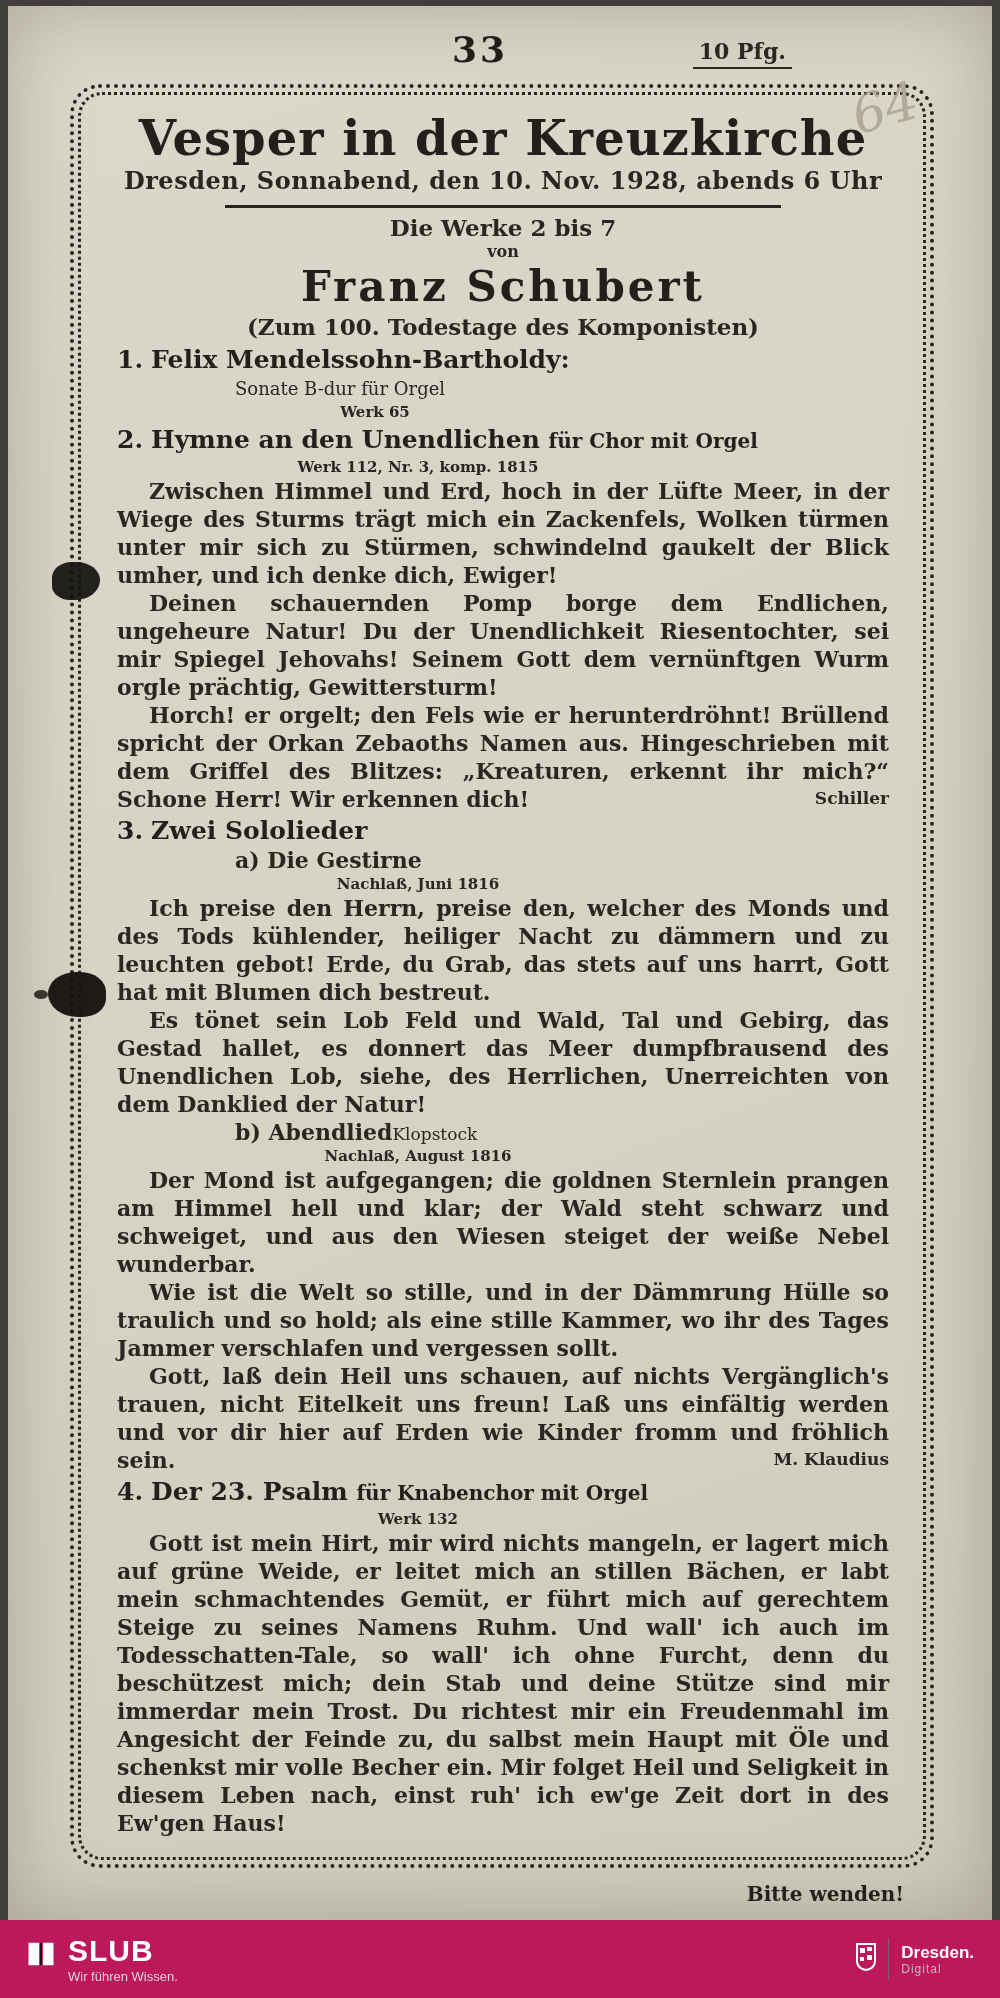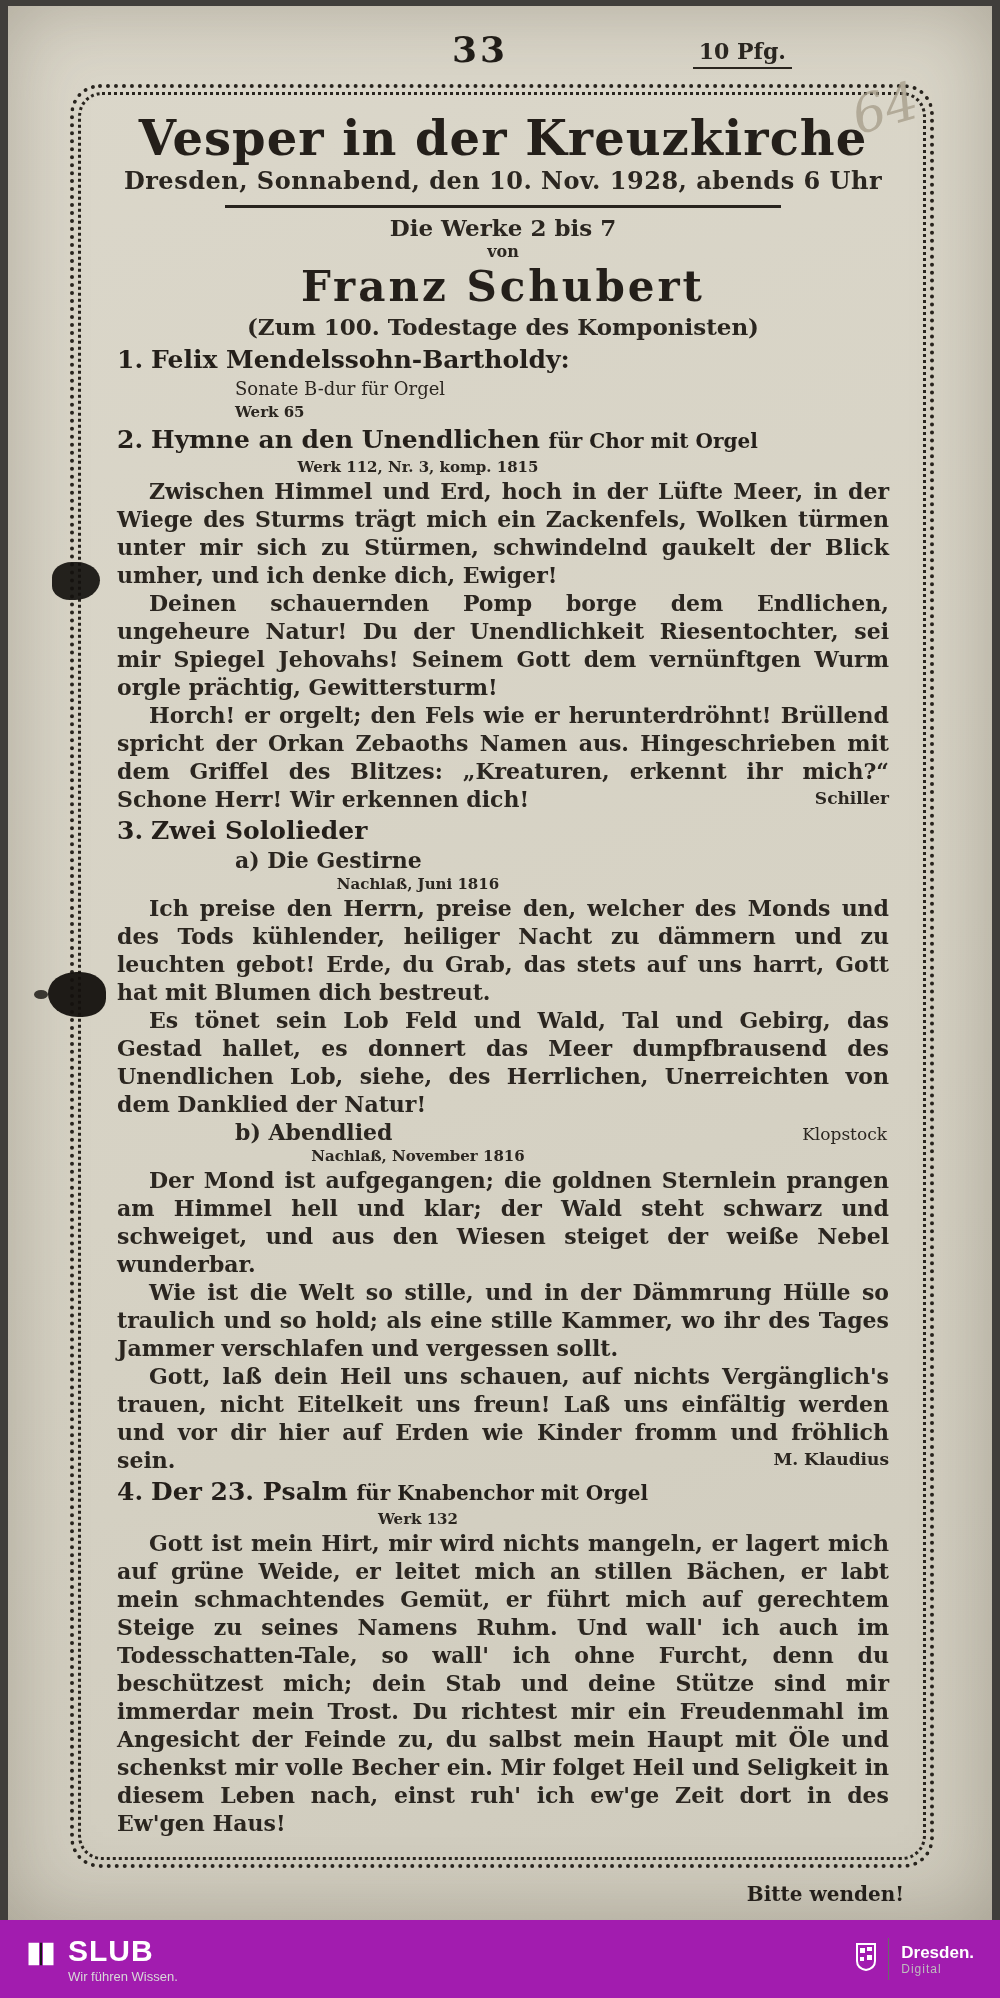--- a/index.html
+++ b/index.html
@@ -67,32 +67,32 @@
   .sec { margin-top: 2px; }
   .sec-head { font-size: 25px; line-height: 31px; font-weight: 800; color: #241f1a; }
   .sec-head .num { margin-right: 8px; }
   .sec-head .suffix { font-size: 20px; font-weight: 800; }
   .center-note {
     text-align: center; padding-right: 170px;
     font-size: 15px; line-height: 20px; font-weight: 700;
   }
   .indent-line { margin-left: 118px; font-size: 18px; line-height: 27px; font-weight: 400; }
   .indent-note {
-    margin-left: 118px; width: 280px; 
+    margin-left: 118px; width: 280px; text-align: center;
     font-size: 15px; line-height: 20px; font-weight: 700;
   }
   .sub-label { margin-left: 118px; font-size: 22px; line-height: 28px; font-weight: 800; }
 
   .body-text { font-size: 22px; line-height: 28px; font-weight: 600; text-align: justify; }
   .para { text-indent: 32px; position: relative; }
   .attr {
     position: absolute; right: 0; bottom: 1px;
     font-size: 17px; font-weight: 800; text-indent: 0;
   }
-  .row-b { display: flex; justify-content: space-between; align-items: baseline; }
+  .row-b { display: flex; align-items: baseline; }
   .attr-inline { font-size: 17px; font-weight: 400; margin-right: 2px; }
 
   
   .blob1 {
     position: absolute; left: 44px; top: 556px; width: 48px; height: 38px;
     background: #14110e; border-radius: 46% 54% 58% 42%; opacity: 0.92; z-index: 5;
   }
   .blob2 {
     position: absolute; left: 40px; top: 966px; width: 58px; height: 45px;
     background: #14110e; border-radius: 52% 48% 44% 56%; opacity: 0.95; z-index: 5;
@@ -103,21 +103,21 @@
   }
 
   .turn-note {
     position: absolute; right: 88px; bottom: 14px;
     font-size: 20px; font-weight: 800; color: #241f1a;
   }
 
   
   .footer {
     position: absolute; left: 0; right: 0; bottom: 0; height: 78px;
-    background: #a21caf; display: flex; align-items: center;
+    background: #be185d; display: flex; align-items: center;
     justify-content: space-between; padding: 0 26px;
     font-family: "Liberation Sans", sans-serif;
   }
   .f-left { display: flex; align-items: flex-start; gap: 12px; }
   .slub-icon { display: block; margin-top: 4px; }
   .brand { color: #ffffff; font-size: 30px; font-weight: 700; letter-spacing: 1px; line-height: 32px; }
   .tagline { color: #d8d8d8; font-size: 13px; margin-top: 2px; }
   .f-right { display: flex; align-items: center; gap: 12px; }
   .f-div { width: 1px; height: 42px; background: #6a6a6a; }
   .f-r-title { color: #ffffff; font-size: 17px; font-weight: 700; line-height: 19px; }
@@ -178,21 +178,21 @@
           <div class="center-note">Nachlaß, Juni 1816</div>
           <div class="body-text">
             <p class="para">Ich preise den Herrn, preise den, welcher des Monds und des Tods kühlender, heiliger Nacht zu dämmern und zu leuchten gebot! Erde, du Grab, das stets auf uns harrt, Gott hat mit Blumen dich bestreut.</p>
             <p class="para">Es tönet sein Lob Feld und Wald, Tal und Gebirg, das Gestad hallet, es donnert das Meer dumpfbrausend des Unendlichen Lob, siehe, des Herrlichen, Unerreichten von dem Danklied der Natur!</p>
           </div>
 
           <div class="row-b">
             <div class="sub-label">b) Abendlied</div>
             <div class="attr-inline">Klopstock</div>
           </div>
-          <div class="center-note">Nachlaß, November 1816</div>
+          <div class="center-note">Nachlaß, August 1816</div>
           <div class="body-text">
             <p class="para">Der Mond ist aufgegangen; die goldnen Sternlein prangen am Himmel hell und klar; der Wald steht schwarz und schweiget, und aus den Wiesen steiget der weiße Nebel wunderbar.</p>
             <p class="para">Wie ist die Welt so stille, und in der Dämmrung Hülle so traulich und so hold; als eine stille Kammer, wo ihr des Tages Jammer verschlafen und vergessen sollt.</p>
             <p class="para">
               <span>Gott, laß dein Heil uns schauen, auf nichts Vergänglich's trauen, nicht Eitelkeit uns freun! Laß uns einfältig werden und vor dir hier auf Erden wie Kinder fromm und fröhlich sein.</span>
               <span class="attr">M. Klaudius</span>
             </p>
           </div>
         </div>
 

